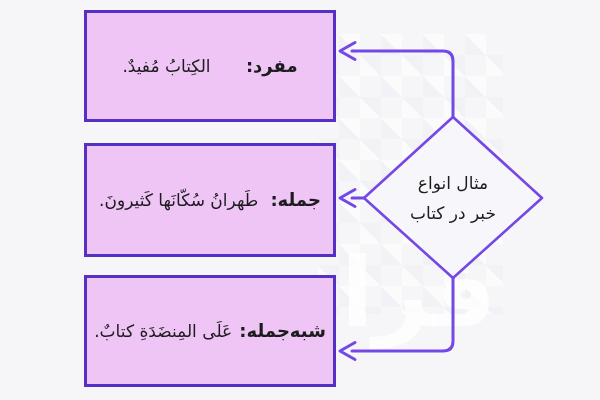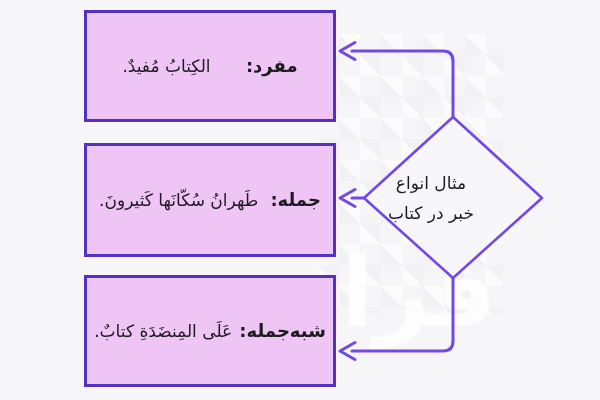--- a/index.html
+++ b/index.html
@@ -67,21 +67,21 @@
   .box-3{top:275px;}
   .box-title{
     font-size:18px;font-weight:700;line-height:26px;
     white-space:nowrap;
   }
   .box-example{
     font-size:17px;line-height:30px;
     white-space:nowrap;
   }
   .decision-label{
-    position:absolute;left:361px;top:166px;width:140px;height:64px;
+    position:absolute;left:383px;top:166px;width:140px;height:64px;
     display:flex;flex-direction:column;
     justify-content:center;align-items:center;
     direction:rtl;
     color:var(--text);
     font-size:17px;line-height:30px;
     text-align:right;
   }
   .decision-line{white-space:nowrap;}
 </style>
 </head>

